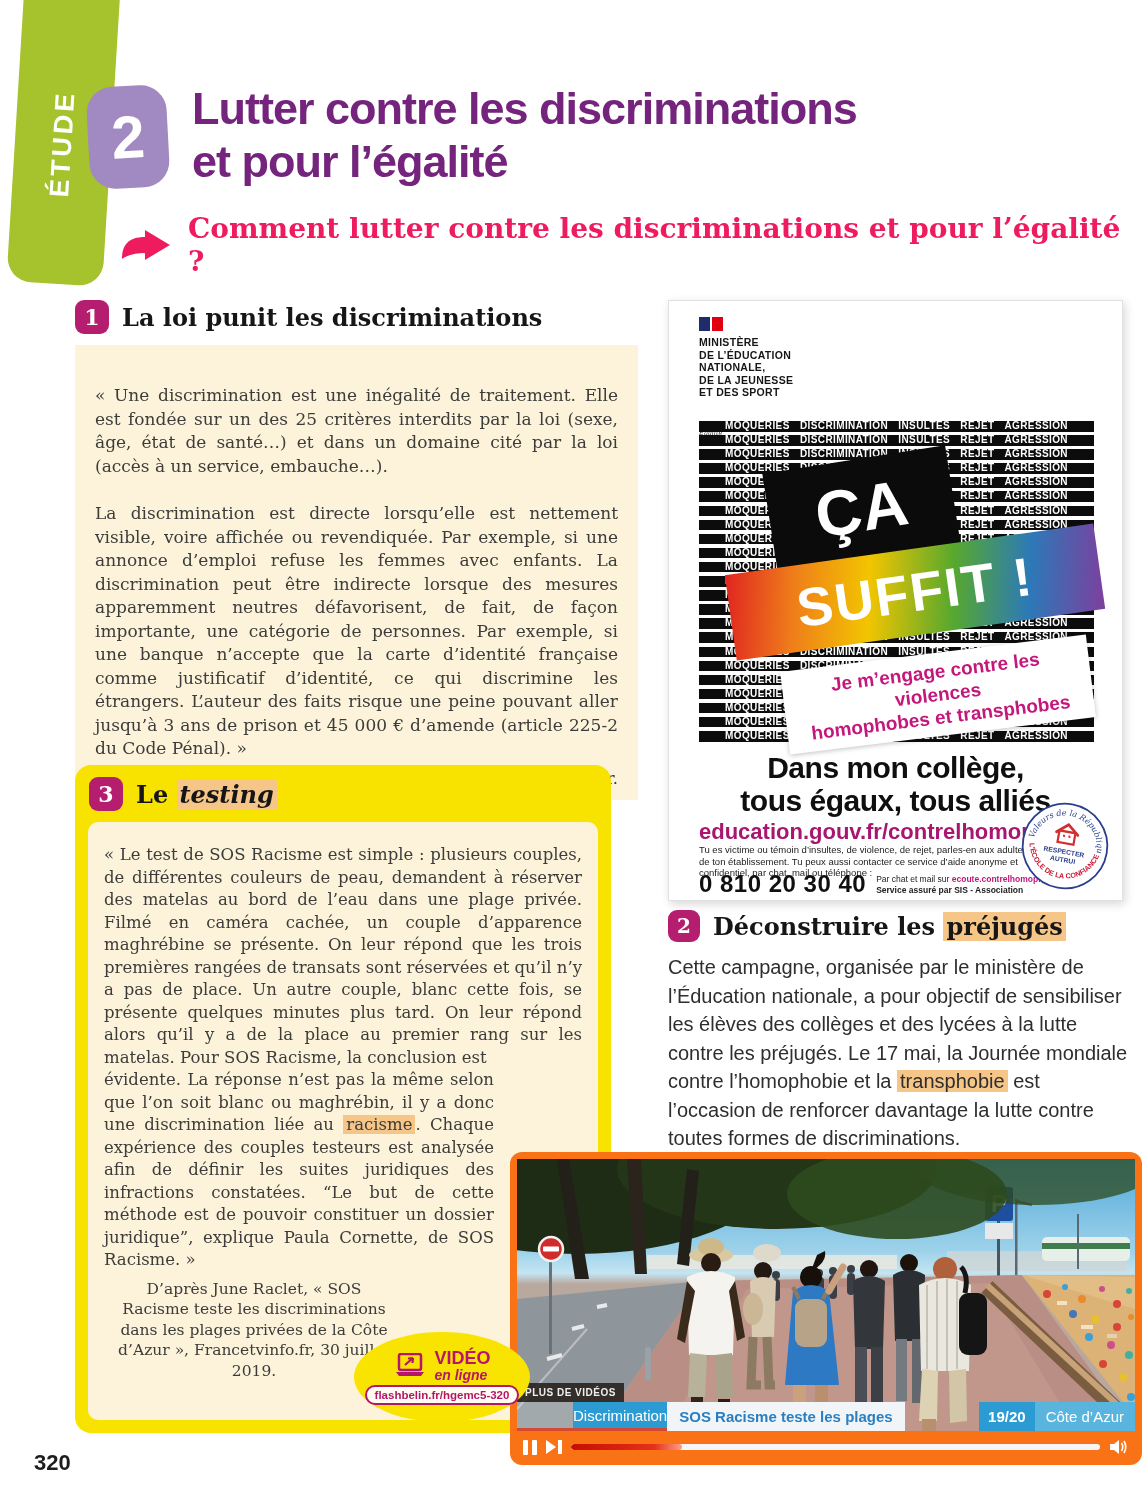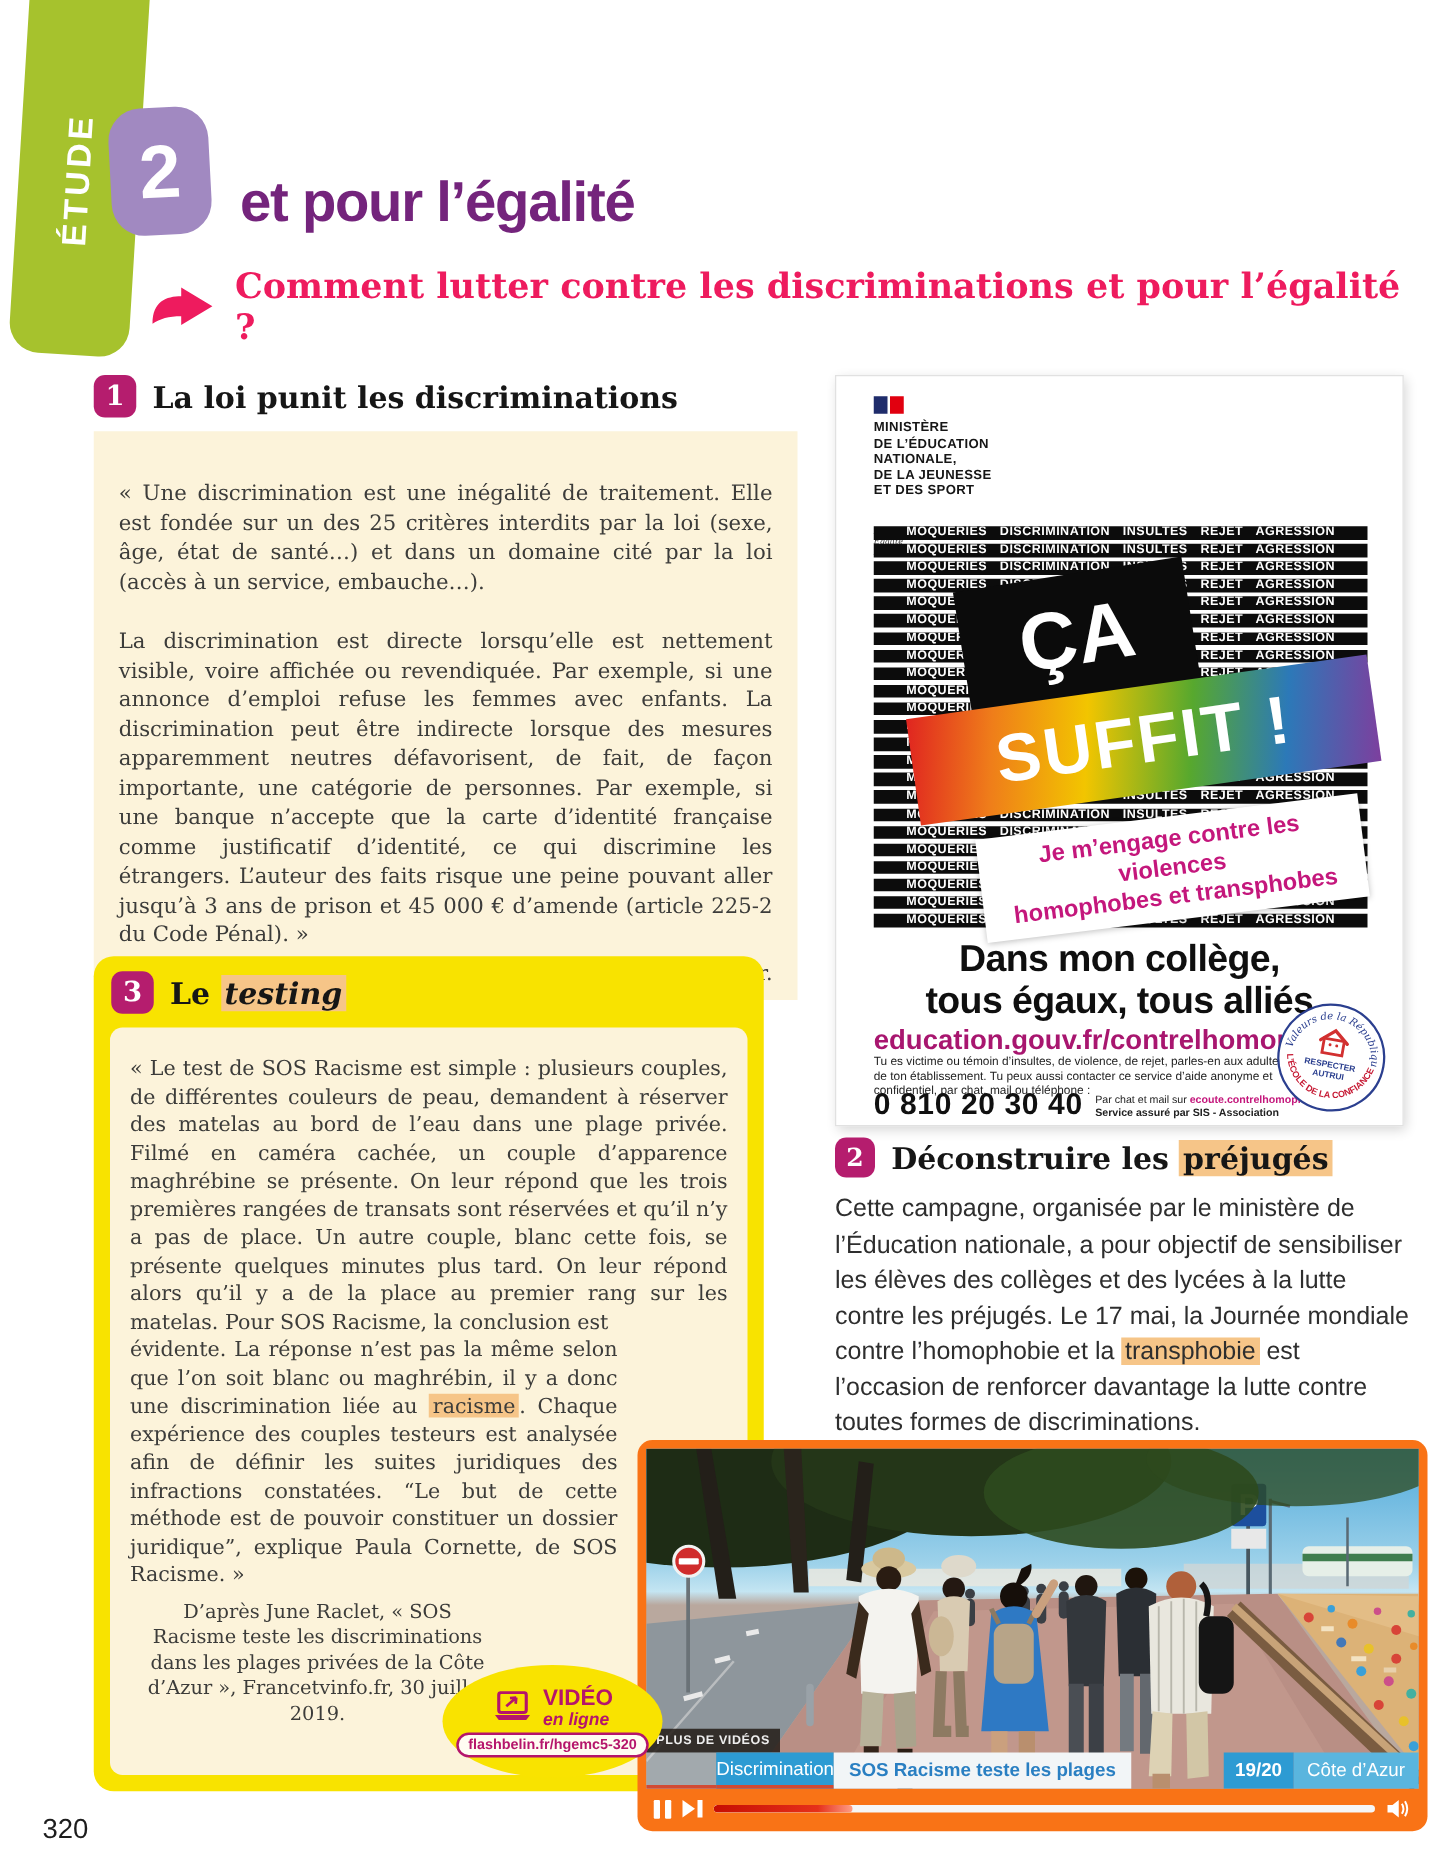--- a/index.html
+++ b/index.html
@@ -112,35 +112,35 @@
   .cap-region { background:#5ab5de; color:#fff; display:flex; align-items:center; padding:4px 11px; }
   #controls { height:32px; display:flex; align-items:center; gap:9px; padding:0 6px; }
   .pause-btn { display:flex; gap:4px; cursor:pointer; }
   .pause-btn i { width:5px; height:15px; background:#fff; border-radius:1px; display:block; }
   .next-btn { display:flex; align-items:center; cursor:pointer; }
   .next-btn b { width:0; height:0; border-left:10px solid #fff; border-top:7px solid transparent; border-bottom:7px solid transparent; }
   .next-btn i { width:3.5px; height:14px; background:#fff; margin-left:2px; display:block; }
   .track { flex:1; height:6px; background:#f6f6f6; border-radius:3px; overflow:hidden; cursor:pointer; }
   .track-fill { height:100%; background:linear-gradient(90deg,#c60e02 0%, #e5301a 75%, #ff9d85 100%); border-radius:3px; }
 
-  .page-num { position:absolute; left:34px; top:1450px; font-size:22px; font-weight:normal; color:#1d1d1d; }
+  .page-num { position:absolute; left:34px; top:1450px; font-size:22px; font-weight:bold; color:#1d1d1d; }
 </style>
 </head>
 <body>
 
 <div class="page">
 
   <div class="etude-tab">
     <span>ÉTUDE</span>
   </div>
   <div class="study-num">
     <span>2</span>
   </div>
   <h1 class="page-title">
-    <br>
+    <span>Lutter contre les discriminations</span><br>
     <span>et pour l’égalité</span>
   </h1>
   <div class="question-row">
     <svg width="52" height="34" viewBox="0 0 52 34">
       <path d="M2 31 C 2 13, 13 9, 25 9 L25 2 L50 17 L25 32 L25 25 C 15 25, 8 27, 2 31 Z" fill="#ee1b5e"></path>
     </svg>
     <span class="question-text">Comment lutter contre les discriminations et pour l’égalité ?</span>
   </div>
 
   <section id="sec1">

